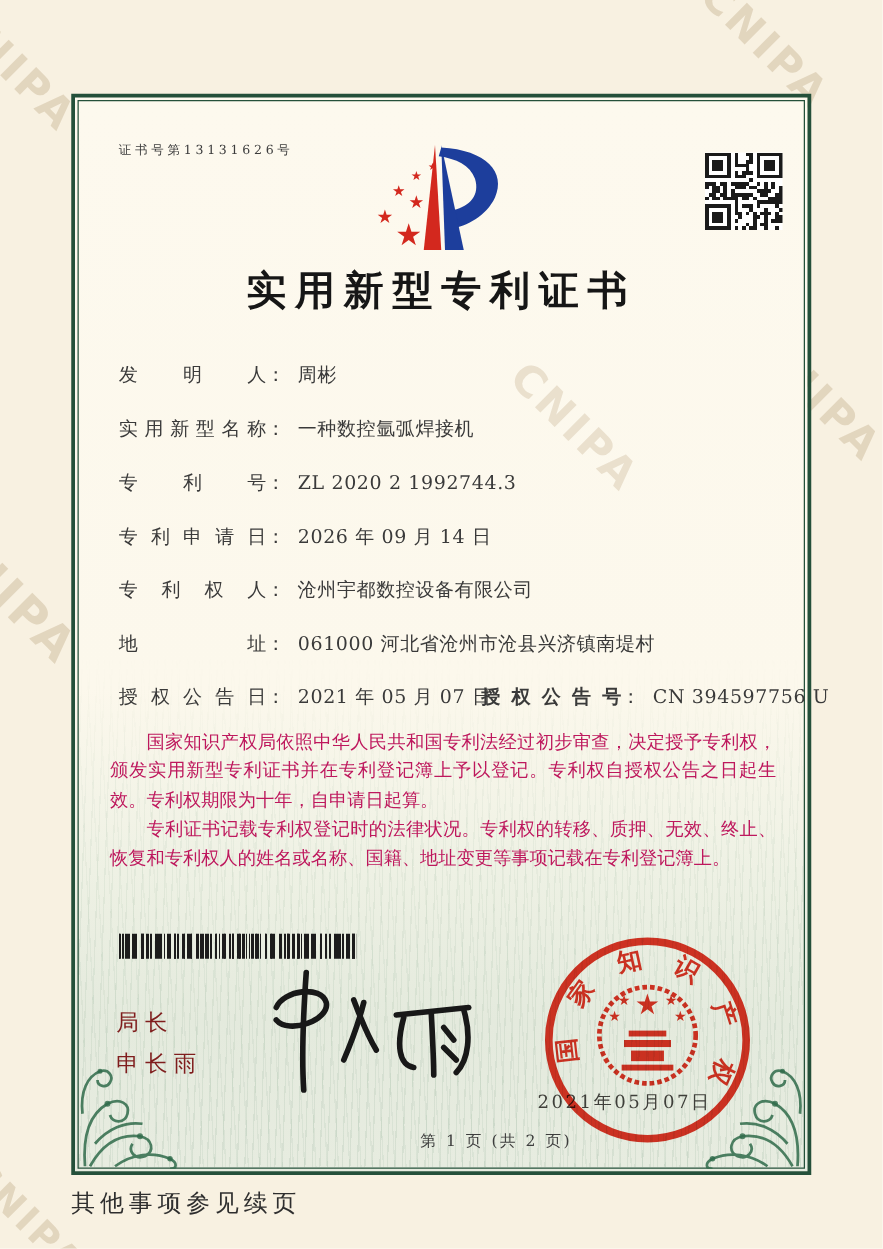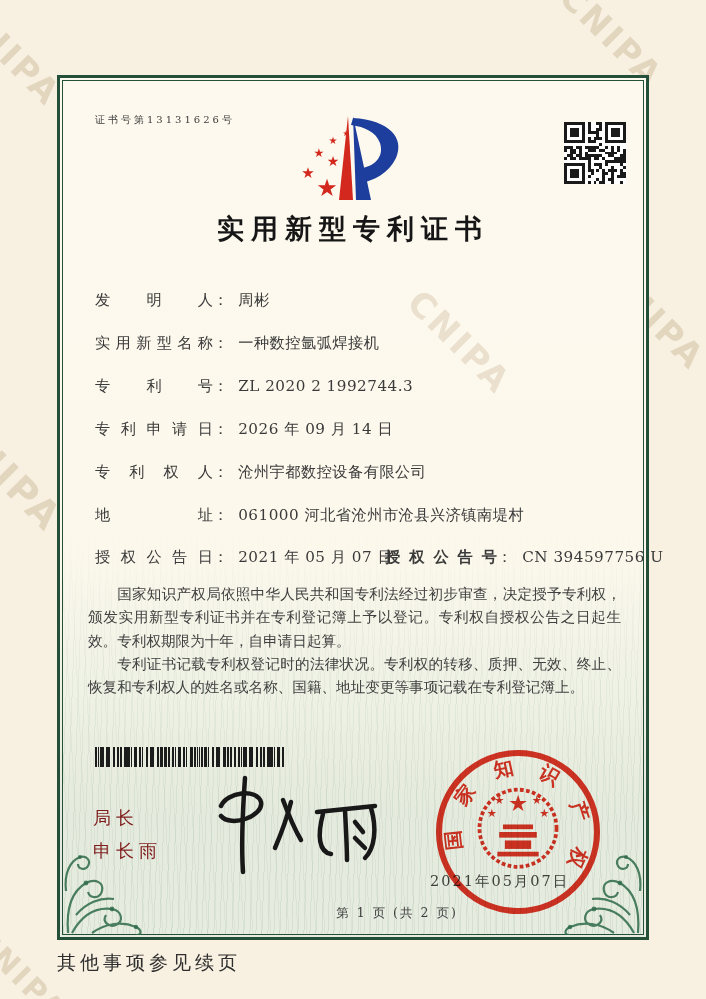--- a/index.html
+++ b/index.html
@@ -14,31 +14,31 @@
       border:3px solid #24503a;box-sizing:border-box;}
   .paper-inner-line{position:absolute;inset:2px;border:1px solid #24503a;pointer-events:none;}
   .guilloche{position:absolute;inset:3px;pointer-events:none;
       background:repeating-linear-gradient(92deg,rgba(110,152,122,.14) 0 1px,transparent 1px 6px),
                  repeating-linear-gradient(87deg,rgba(110,152,122,.10) 0 1px,transparent 1px 9px);
       -webkit-mask-image:linear-gradient(180deg,transparent 0 52%,rgba(0,0,0,.6) 70%,#000 100%);
       mask-image:linear-gradient(180deg,transparent 0 52%,rgba(0,0,0,.6) 70%,#000 100%);}
   .cert-no{position:absolute;left:95px;top:113px;font-size:10px;letter-spacing:3px;color:#3c3c3c;}
   .logo{position:absolute;left:295px;top:110px;}
   .qr{position:absolute;left:564px;top:122px;width:62px;height:62px;background:#fff;}
-  .title{position:absolute;left:57px;width:592px;top:211px;text-align:center;font-size:27px;
+  .title{position:absolute;left:57px;width:592px;top:211px;text-align:center;font-size:32px;
       font-weight:bold;letter-spacing:7px;color:#161616;}
   .fields{position:absolute;left:95px;top:289px;width:530px;font-size:15.2px;color:#3a3a3a;}
   .frow{margin-bottom:21px;line-height:22px;white-space:nowrap;}
   .flabel{display:inline-block;width:118px;text-align:justify;text-align-last:justify;vertical-align:top;}
   .flabel2{display:inline-block;width:112px;text-align:justify;text-align-last:justify;vertical-align:top;font-weight:bold;}
   .fval{margin-left:10px;letter-spacing:.5px;}
   .grant{position:absolute;left:95px;top:547px;width:530px;font-size:15.2px;color:#3a3a3a;white-space:nowrap;}
   .grant .pair2{position:absolute;left:290px;top:0;}
   .body-text{position:absolute;left:88px;top:582px;width:533px;font-size:14.6px;line-height:1.6;
-      color:#404040;text-align:justify;}
+      color:#be185d;text-align:justify;}
   .body-text p{margin:0;text-indent:2em;}
   .barcode{position:absolute;left:95px;top:747px;width:190px;height:20px;
       background:repeating-linear-gradient(90deg,#1c1c1c 0 2px,transparent 2px 3px,#1c1c1c 3px 4px,transparent 4px 7px,#1c1c1c 7px 9px,transparent 9px 11px),
                  repeating-linear-gradient(90deg,#1c1c1c 0 1px,transparent 1px 5px,#1c1c1c 5px 7px,transparent 7px 13px);}
   .official{position:absolute;left:93px;top:806px;font-size:18px;color:#7f1d1d;letter-spacing:5px;}
   .official div{margin-bottom:9px;}
   .signature{position:absolute;left:205px;top:772px;}
   .seal-date{position:absolute;left:430px;top:872px;font-size:14.5px;letter-spacing:2px;color:#3f3f3a;z-index:2;}
   .seal{position:absolute;left:424px;top:738px;z-index:3;mix-blend-mode:multiply;opacity:.95;}
   .page-info{position:absolute;left:57px;width:680px;top:905px;text-align:center;font-size:12.5px;

